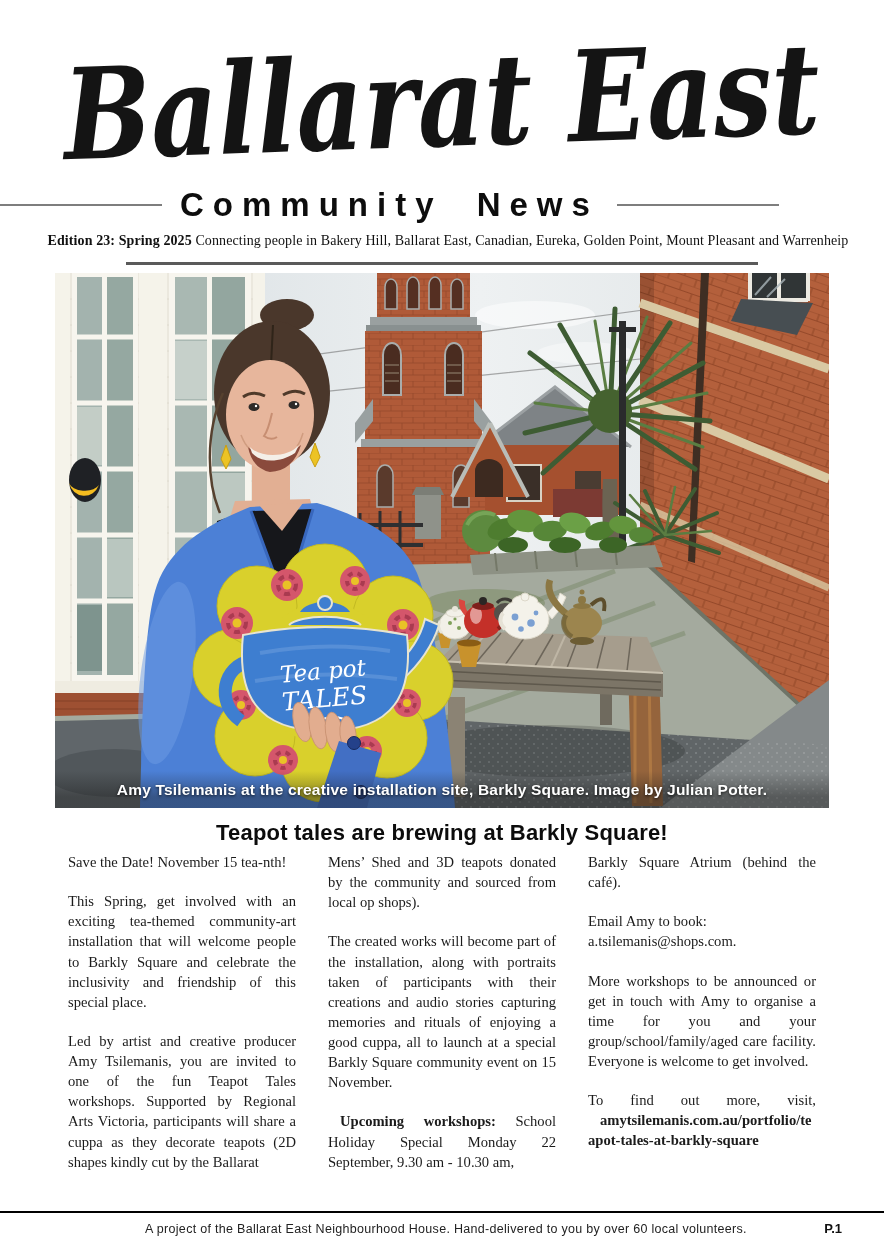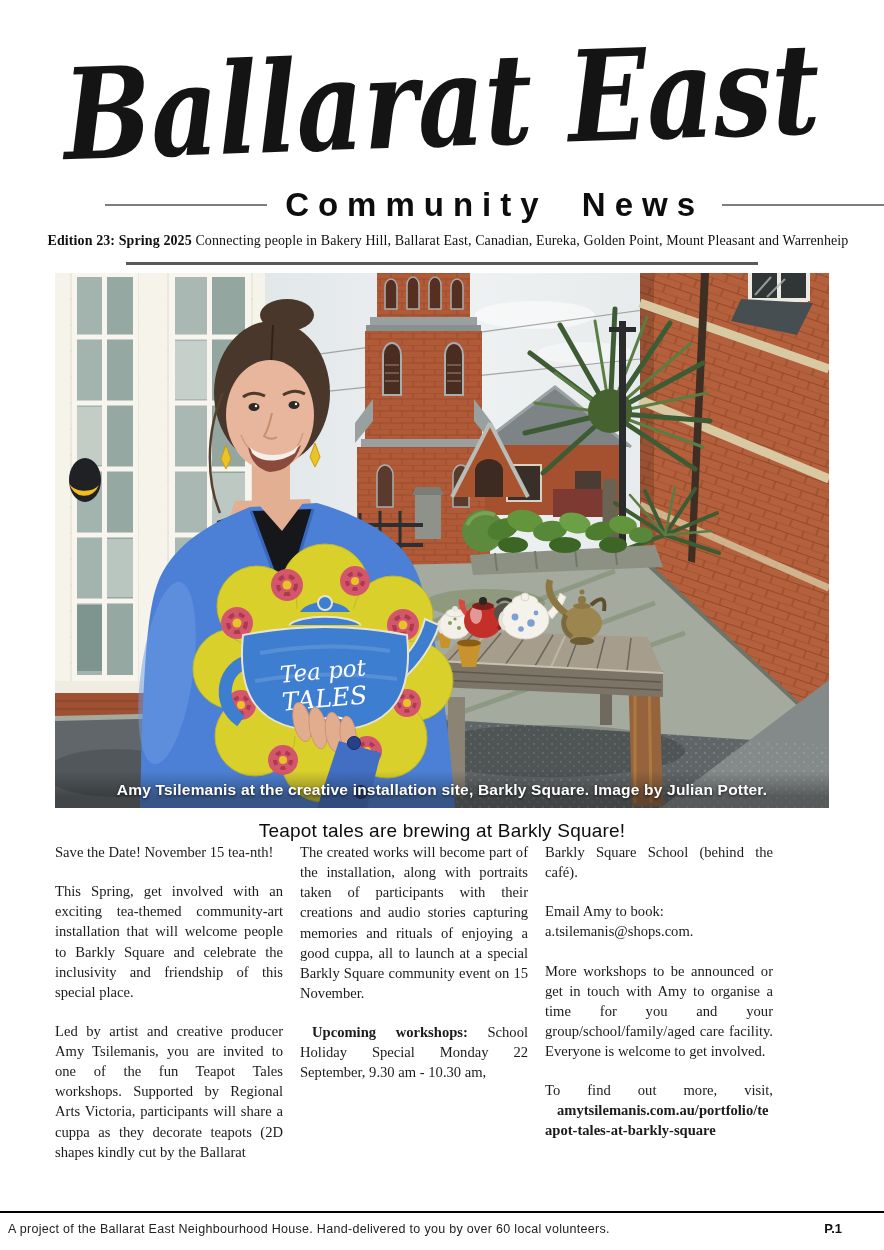--- a/index.html
+++ b/index.html
@@ -4,21 +4,21 @@
 <style>
   html,body{margin:0;padding:0;}
   body{
     width:884px;height:1250px;background:#ffffff;overflow:hidden;
     font-family:"Liberation Serif",serif;color:#1c1c1c;
     display:flex;flex-direction:column;
   }
   .page{display:flex;flex-direction:column;height:100%;padding-top:24px;box-sizing:border-box;}
   
   .logo-svg{display:block;margin:0 auto;}
-  .subtitle-row{display:flex;align-items:center;justify-content:flex-end;gap:18px;margin-top:-4px;padding-left:36px;}
+  .subtitle-row{display:flex;align-items:center;justify-content:flex-start;gap:18px;margin-top:-4px;}
   .subtitle-rule{width:162px;height:2px;background:#7e7e7e;}
   .subtitle-text{
     font-family:"Liberation Sans",sans-serif;font-weight:bold;font-size:33px;
     letter-spacing:9px;word-spacing:16px;color:#0d0d0d;white-space:nowrap;
   }
   .edition-line{
     text-align:center;font-size:14px;color:#111;margin-top:9px;white-space:nowrap;
     font-family:"Liberation Serif",serif;letter-spacing:0.1px;
   }
   .edition-line .b{font-weight:bold;}
@@ -27,32 +27,32 @@
   .photo-wrap{position:relative;width:774px;height:535px;margin:0 auto;background:#dfe4e7;overflow:hidden;}
   .photo-wrap svg{display:block;}
   .photo-caption{
     position:absolute;left:0;right:0;bottom:0;padding:10px 0 9px;text-align:center;
     color:#ffffff;font-family:"Liberation Sans",sans-serif;font-weight:bold;font-size:15.5px;
     letter-spacing:0.2px;background:linear-gradient(180deg,rgba(25,25,25,0) 0%,rgba(25,25,25,0.42) 70%);
     text-shadow:0 1px 3px rgba(0,0,0,0.75);
   }
   
   .headline{
-    text-align:center;font-family:"Liberation Sans",sans-serif;font-weight:normal;
-    font-size:19px;color:#0c0c0c;margin:12px 0 0;letter-spacing:0.2px;
-  }
-  .columns{display:flex;gap:17px;padding:0 55px;min-height:318px;}
+    text-align:center;font-family:"Liberation Sans",sans-serif;font-weight:bold;
+    font-size:22px;color:#0c0c0c;margin:12px 0 6px;letter-spacing:0.2px;
+  }
+  .columns{display:flex;justify-content:center;gap:32px;padding:0 55px;min-height:318px;}
   .col{width:228px;font-size:14.6px;line-height:1.38;text-align:justify;color:#1b1b1b;}
   .col p{margin:0 0 19px;}
   .b{font-weight:bold;padding-left:12px;}
   .wrap-any{overflow-wrap:anywhere;}
   
   .footer{margin-top:auto;border-top:2px solid #000;position:relative;padding:9px 0 14px;}
   .footer-credit{
-    font-family:"Liberation Sans",sans-serif;font-size:12.5px;
+    text-align:center;font-family:"Liberation Sans",sans-serif;font-size:12.5px;
     color:#222;letter-spacing:0.3px;padding-left:8px;
   }
   .footer-page{
     position:absolute;right:42px;top:8px;font-family:"Liberation Sans",sans-serif;
     font-weight:bold;font-size:13px;color:#111;text-align:right;
   }
 </style>
 </head>
 <body>
 
@@ -432,25 +432,26 @@
 
   <div class="headline">Teapot tales are brewing at Barkly Square!</div>
 
   <div class="columns">
     <div class="col">
       <p>Save the Date! November 15 tea-nth!</p>
       <p>This Spring, get involved with an exciting tea-themed community-art installation that will welcome people to Barkly Square and celebrate the inclusivity and friendship of this special place.</p>
       <p>Led by artist and creative producer Amy Tsilemanis, you are invited to one of the fun Teapot Tales workshops. Supported by Regional Arts Victoria, participants will share a cuppa as they decorate teapots (2D shapes kindly cut by the Ballarat</p>
     </div>
     <div class="col">
+      <p>Mens’ Shed and 3D teapots donated by the community and sourced from local op shops).</p>
       <p>The created works will become part of the installation, along with portraits taken of participants with their creations and audio stories capturing memories and rituals of enjoying a good cuppa, all to launch at a special Barkly Square community event on 15 November.</p>
       <p><span class="b">Upcoming workshops:</span><span> School Holiday Special Monday 22 September, 9.30 am - 10.30 am,</span></p>
     </div>
     <div class="col">
-      <p>Barkly Square School (behind the café).</p>
+      <p>Barkly Square Atrium (behind the café).</p>
       <p><span>Email Amy to book:</span><br><span class="wrap-any">a.tsilemanis@shops.com.</span></p>
       <p>More workshops to be announced or get in touch with Amy to organise a time for you and your group/school/family/aged care facility. Everyone is welcome to get involved.</p>
       <p><span>To find out more, visit, </span><span class="b wrap-any">amytsilemanis.com.au/portfolio/teapot-tales-at-barkly-square</span></p>
     </div>
   </div>
 
   <div class="footer">
     <div class="footer-credit">A project of the Ballarat East Neighbourhood House. Hand-delivered to you by over 60 local volunteers.</div>
     <div class="footer-page">P.1</div>
   </div>

